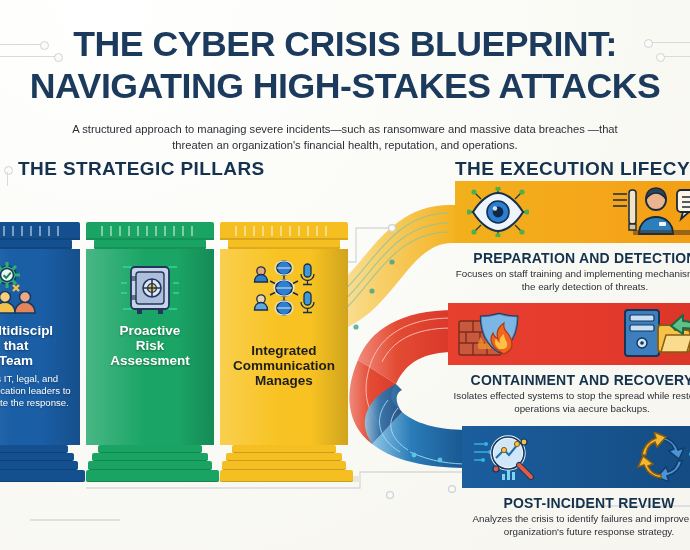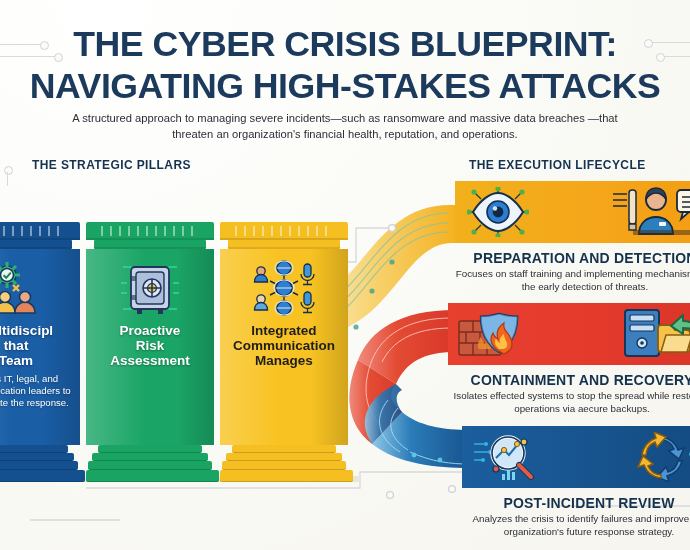--- a/index.html
+++ b/index.html
@@ -24,30 +24,29 @@
   .header{position:absolute;left:0;top:0;width:690px;text-align:center;z-index:6;}
   .title1,.title2{
     color:#1b3a5c;font-weight:bold;letter-spacing:-0.5px;
     line-height:1.0;white-space:nowrap;
     font-family:"Liberation Sans","DejaVu Sans",sans-serif;
     text-shadow:0 1px 0 rgba(255,255,255,.6);
   }
   .title1{font-size:35px;margin-top:26px;transform:scaleX(1.02);}
   .title2{font-size:35px;margin-top:7px;transform:scaleX(1.02);}
   .subtitle{
-    color:#2a2f36;font-size:11.2px;line-height:1.45;margin-top:7px;
+    color:#2a2f36;font-size:11.2px;line-height:1.45;margin-top:18px;
     padding:0 58px;
   }
 
   
   .sec-label{
-    position:absolute;color:#15324f;font-weight:bold;font-size:12px;
+    position:absolute;color:#15324f;font-weight:bold;font-size:19px;
     letter-spacing:.4px;z-index:7;white-space:nowrap;
     text-shadow:0 1px 0 rgba(255,255,255,.65);
-    margin-left:14px;
   }
   #sec-pillars{left:18px;top:158px;}
   #sec-lifecycle{left:455px;top:158px;}
 
   
   .pillars{position:absolute;left:-48px;top:182px;width:390px;height:300px;z-index:5;}
   .pillar{position:absolute;bottom:0;width:128px;}
   .pillar .capital{
     position:relative;height:18px;border-radius:2px 2px 0 0;
     box-shadow:inset 0 -2px 0 rgba(0,0,0,.12);
@@ -90,21 +89,21 @@
   .b2{width:90%;height:8px;}
   .b3{width:97%;height:9px;}
   .b4{width:104%;height:12px;}
 
   
   .blue  .capital,.blue  .neck,.blue  .base div{background:#14508f;}
   .blue  .shaft{background:#1a5ea6;}
   .green .capital,.green .neck,.green .base div{background:#19a463;}
   .green .shaft{background:#1aa566;}
   .amber .capital,.amber .neck,.amber .base div{background:#f6bf21;}
-  .amber .shaft{background:#f8c322;}
+  .amber .shaft{background:#f8c322;gap:20px;}
   .amber .p-title{color:#1e1e1e;text-shadow:none;}
   .amber .p-body{color:#262626;text-shadow:none;}
 
   .ground{position:absolute;left:-60px;top:476px;width:420px;height:6px;
      background:#e9e7dd;z-index:4;}
 
   
   .ribbons{position:absolute;left:0;top:0;width:690px;height:550px;z-index:3;}
 
   

